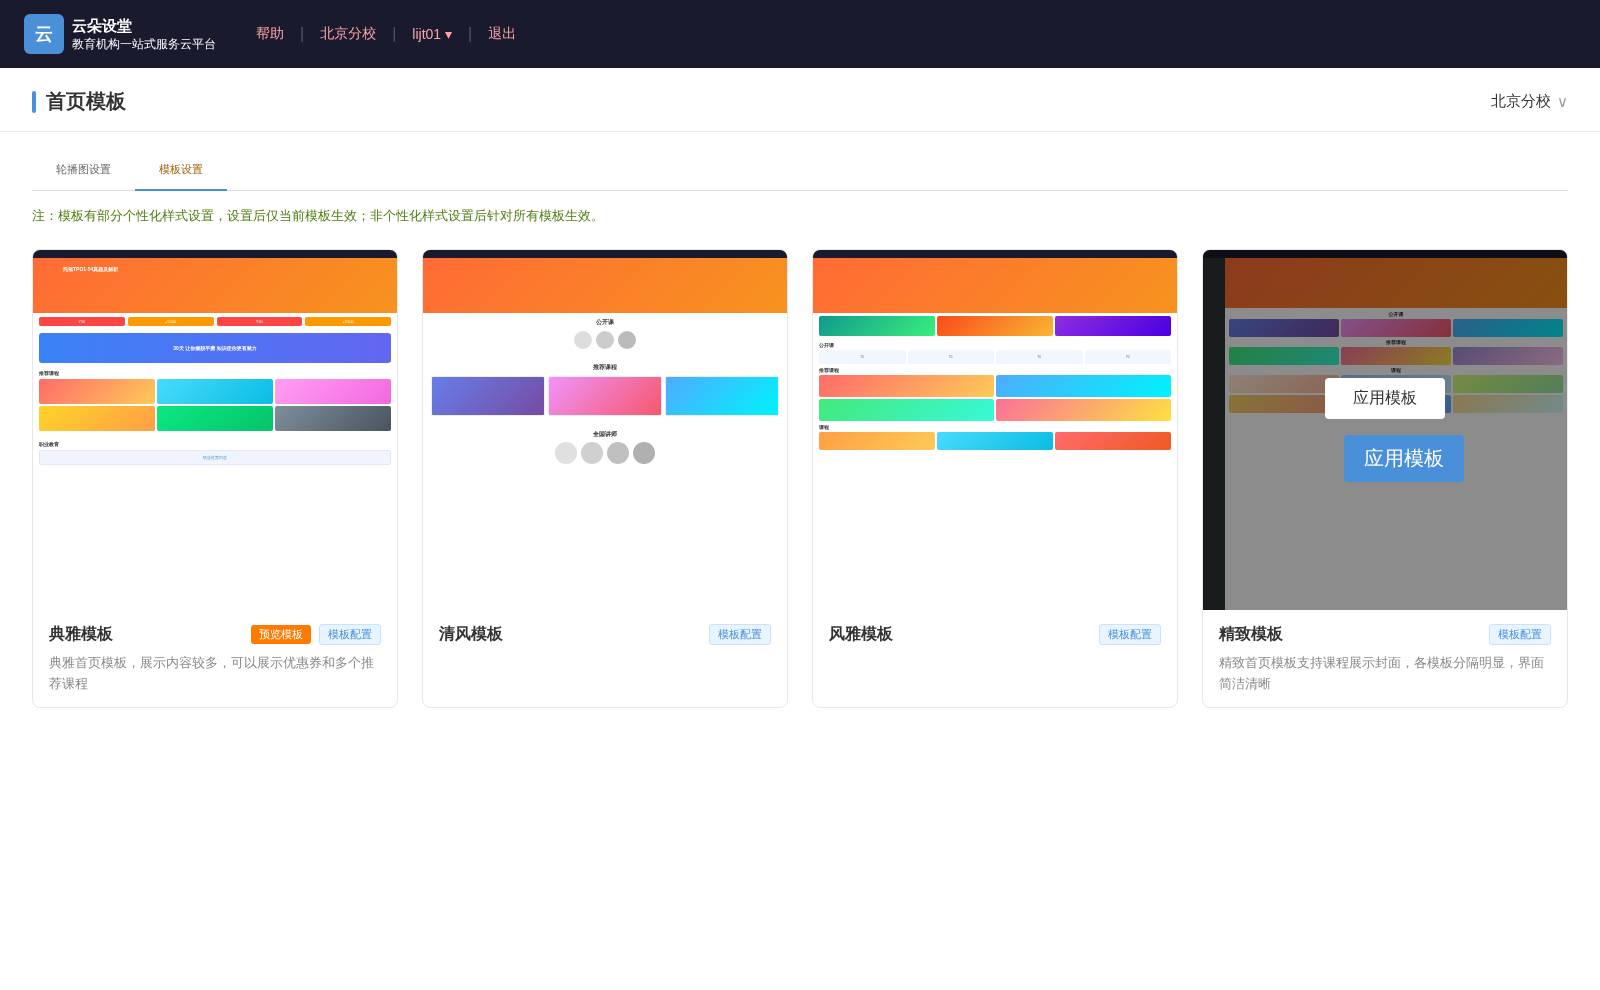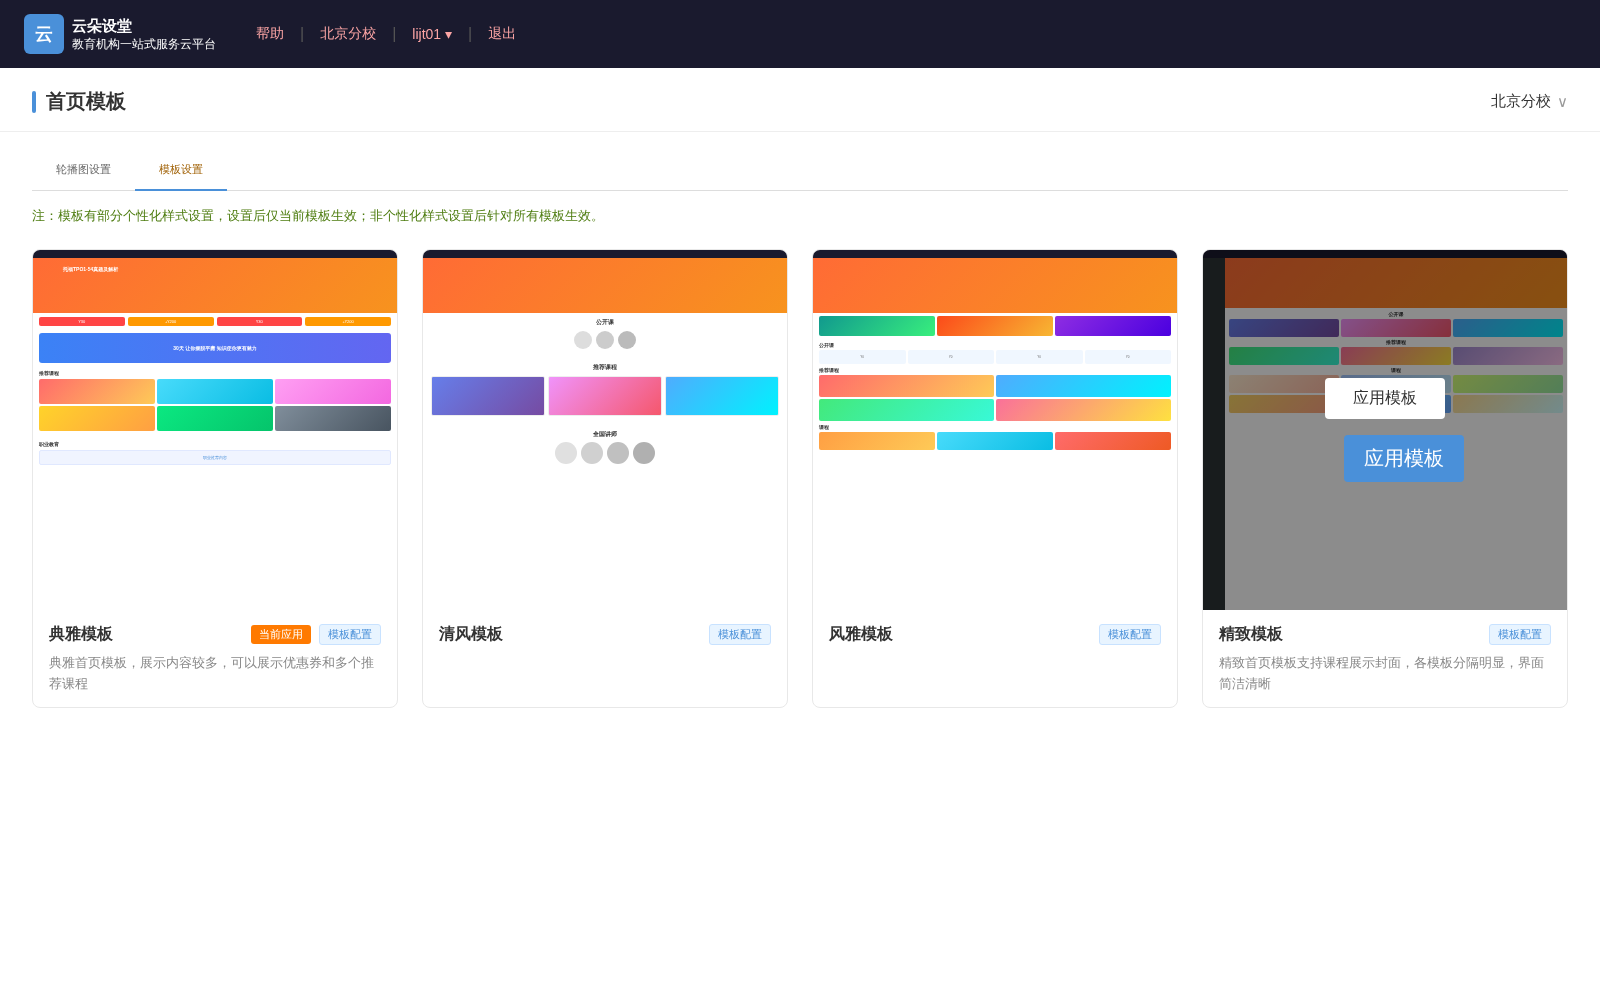--- a/index.html
+++ b/index.html
@@ -217,21 +217,21 @@
             <div class="voc-bar">
                 <span>职业推荐内容</span>
               </div>
           </div>
         </div>
       </div>
       <div class="template-footer">
         <div class="template-header-row">
           <span class="template-name">典雅模板</span>
           <div class="template-badges">
-            <span class="badge-current">当前应用</span>
+            <span class="badge-current">预览模板</span>
             <span class="badge-config">模板配置</span>
           </div>
         </div>
         <div class="template-desc">典雅首页模板，展示内容较多，可以展示优惠券和多个推荐课程</div>
       </div>
     </div>
 
     <div class="template-card">
       <div class="template-thumb">
         <div class="mock-site mock2">

